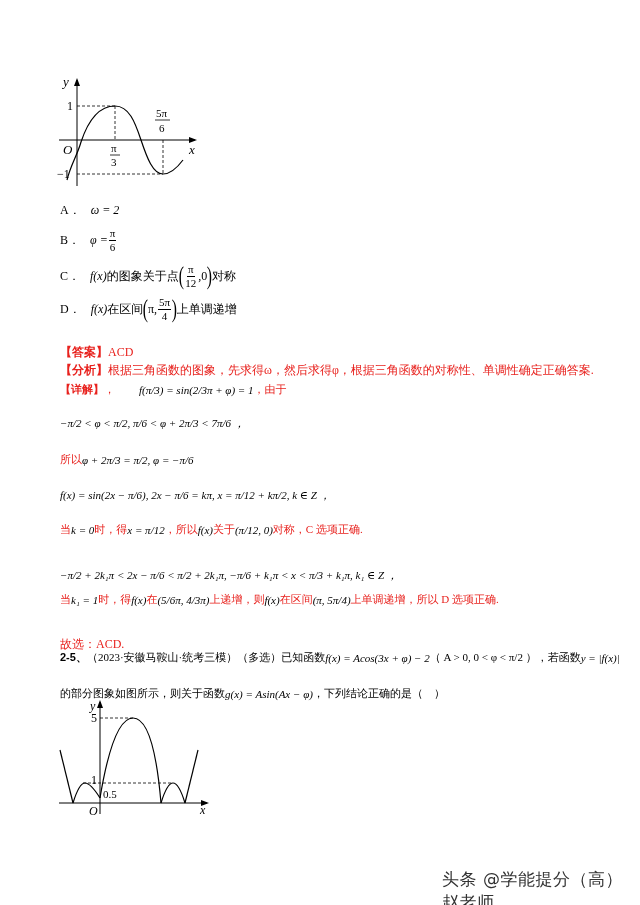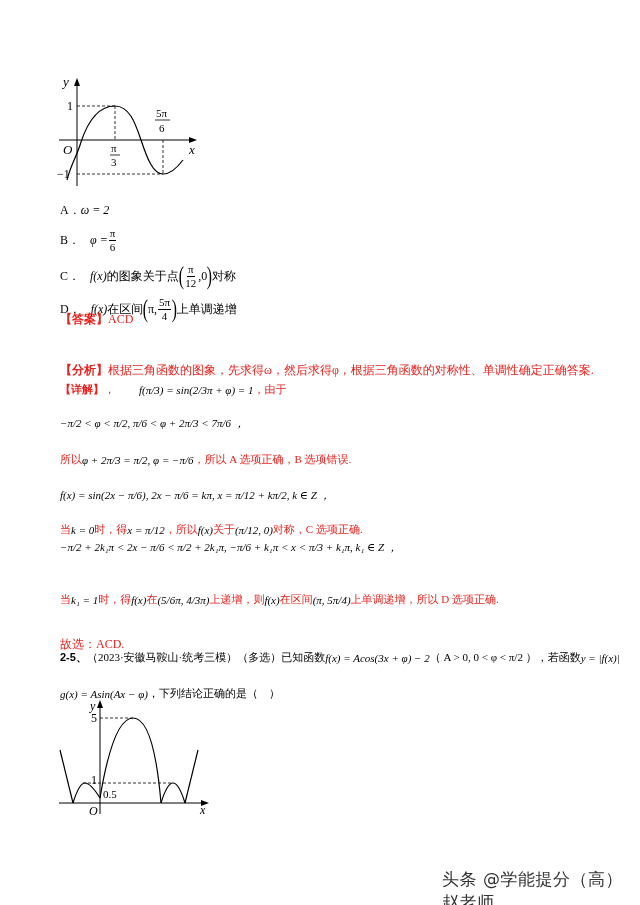--- a/index.html
+++ b/index.html
@@ -43,21 +43,21 @@
   <text x="56" y="80" font-size="11">π</text>
   <line x1="55" y1="83" x2="65" y2="83" stroke="#000" stroke-width="0.8"></line>
   <text x="56" y="94" font-size="11">3</text>
   <text x="101" y="45" font-size="11">5π</text>
   <line x1="100" y1="48" x2="115" y2="48" stroke="#000" stroke-width="0.8"></line>
   <text x="104" y="60" font-size="11">6</text>
 </svg>
 
 <div class="line" style="top:202px">
   <span>A．</span>
-  <span class="it" style="">ω = 2</span>
+  <span class="it" style="margin-left:10px">ω = 2</span>
 </div>
 
 <div class="line" style="top:228px">
   <span>B．</span>
   <span class="it" style="margin-left:10px">φ =</span>
   <span class="frac">
       <span class="num">π</span>
       <span class="den">6</span>
     </span>
 </div>
@@ -83,21 +83,21 @@
   <span class="paren">(</span>
   <span>π,</span>
   <span class="frac">
       <span class="num">5π</span>
       <span class="den">4</span>
     </span>
   <span class="paren">)</span>
   <span>上单调递增</span>
 </div>
 
-<div class="line red" style="top:311px">
+<div class="line red" style="top:344px">
   <span class="bold">【答案】</span>
   <span>ACD</span>
 </div>
 
 <div class="line red" style="top:362px">
   <span class="bold">【分析】</span>
   <span>根据三角函数的图象，先求得ω，然后求得φ，根据三角函数的对称性、单调性确定正确答案.</span>
 </div>
 
 <div class="line" style="top:382px;font-size:11px">
@@ -107,40 +107,39 @@
   <span class="red">，由于</span>
 </div>
 
 <div class="line" style="top:416px;font-size:11px">
   <span class="it">−π/2 &lt; φ &lt; π/2, π/6 &lt; φ + 2π/3 &lt; 7π/6 ，</span>
 </div>
 
 <div class="line" style="top:452px;font-size:11px">
   <span class="red">所以</span>
   <span class="it">φ + 2π/3 = π/2, φ = −π/6</span>
-  <span class="red">，所以 A 选项正确，B 选项错误.</span>
 </div>
 
 <div class="line" style="top:488px;font-size:11px">
   <span class="it">f(x) = sin(2x − π/6), 2x − π/6 = kπ, x = π/12 + kπ/2, k ∈ Z ，</span>
 </div>
 
 <div class="line" style="top:522px;font-size:11px">
   <span class="red">当</span>
   <span class="it">k = 0</span>
   <span class="red">时，得</span>
   <span class="it">x = π/12</span>
   <span class="red">，所以</span>
   <span class="it">f(x)</span>
   <span class="red">关于</span>
   <span class="it">(π/12, 0)</span>
   <span class="red">对称，C 选项正确.</span>
 </div>
 
-<div class="line" style="top:540px;font-size:11px">
+<div class="line" style="top:568px;font-size:11px">
   <span class="it">−π/2 + 2k₁π &lt; 2x − π/6 &lt; π/2 + 2k₁π, −π/6 + k₁π &lt; x &lt; π/3 + k₁π, k₁ ∈ Z ，</span>
 </div>
 
 <div class="line" style="top:592px;font-size:11px">
   <span class="red">当</span>
   <span class="it">k₁ = 1</span>
   <span class="red">时，得</span>
   <span class="it">f(x)</span>
   <span class="red">在</span>
   <span class="it">(5/6π, 4/3π)</span>
@@ -158,20 +157,21 @@
 <div class="line" style="top:650px;font-size:11px">
   <span class="sans bold">2-5、</span>
   <span>（2023·安徽马鞍山·统考三模）（多选）已知函数</span>
   <span class="it">f(x) = Acos(3x + φ) − 2</span>
   <span>（ A &gt; 0, 0 &lt; φ &lt; π/2 ）</span>
   <span>，若函数</span>
   <span class="it">y = |f(x)|</span>
 </div>
 
 <div class="line" style="top:686px;font-size:11px">
+  <span>的部分图象如图所示，则关于函数</span>
   <span class="it">g(x) = Asin(Ax − φ)</span>
   <span>，下列结论正确的是（　）</span>
 </div>
 
 <svg class="abs" style="left:55px;top:698px" width="160" height="118" viewBox="0 0 160 118">
 
   <line x1="4" y1="105" x2="152" y2="105" stroke="#000" stroke-width="1"></line>
   <polygon points="154,105 146,102 146,108" fill="#000"></polygon>
   <line x1="45" y1="116" x2="45" y2="4" stroke="#000" stroke-width="1"></line>
   <polygon points="45,2 42,10 48,10" fill="#000"></polygon>

